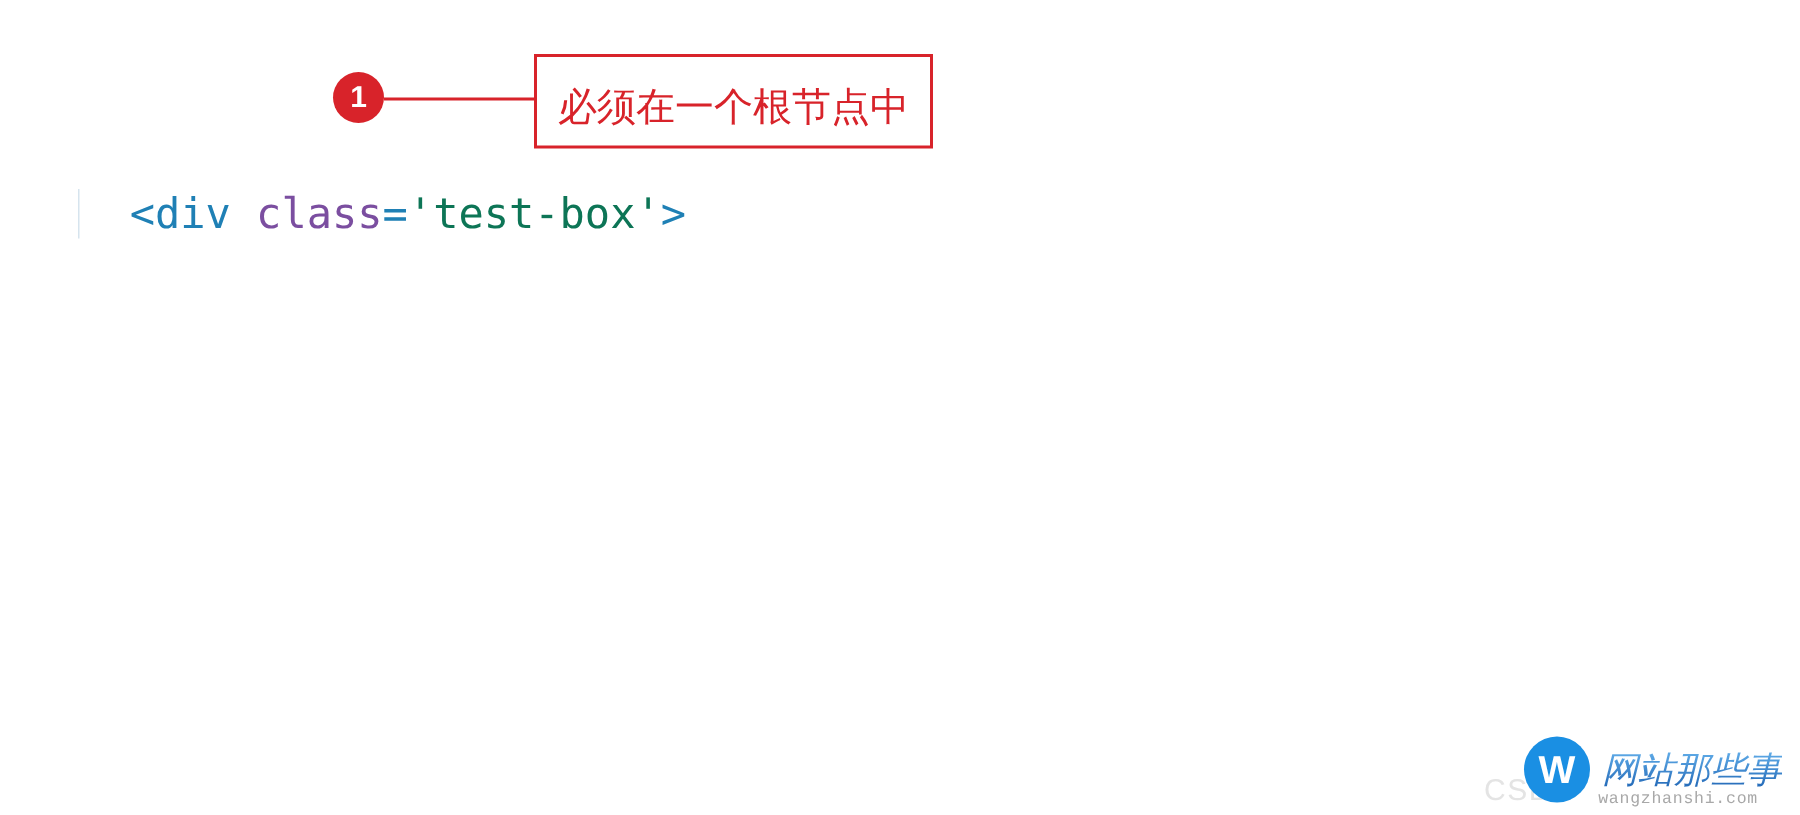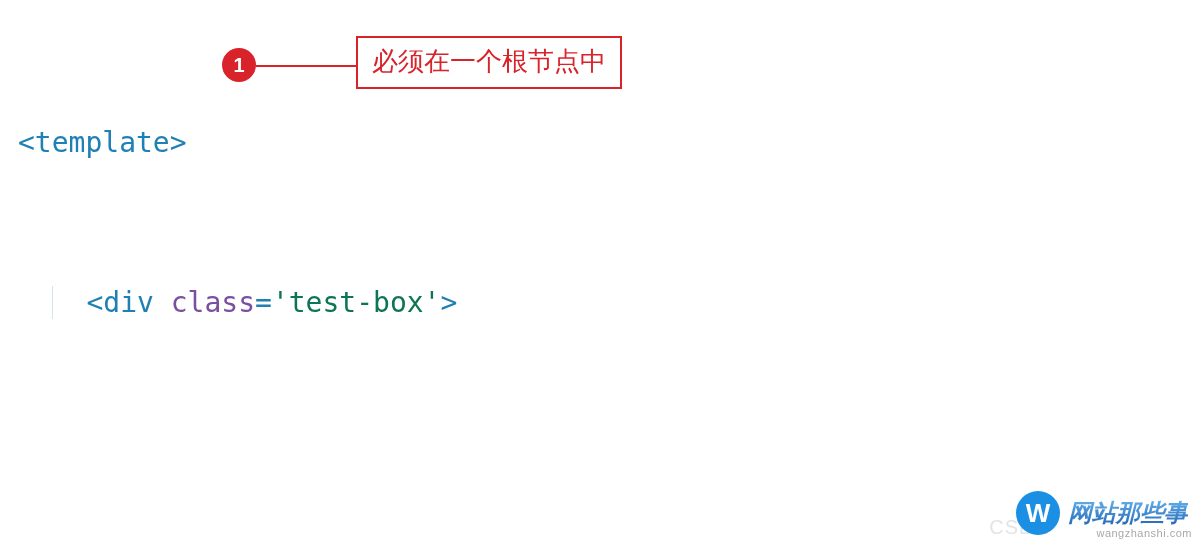--- a/index.html
+++ b/index.html
@@ -48,21 +48,21 @@
     z-index: 4;
   }
   .callout-box {
     position: absolute;
     top: 36px; left: 356px;
     border: 2px solid #d8232a;
     color: #d8232a;
     background: #fff;
     font-family: "PingFang SC","Microsoft YaHei",sans-serif;
     font-size: 26px;
-    padding: 6px 14px 8px 14px;
+    padding: 16px 14px 8px 14px;
     white-space: nowrap;
     z-index: 5;
   }
 
   
   .wm {
     position: absolute;
     right: 12px; bottom: 8px;
     display: flex; align-items: center;
     gap: 8px;
@@ -71,49 +71,48 @@
   .wm-icon {
     width: 44px; height: 44px; border-radius: 50%;
     background: #1a8fe3;
     display: flex; align-items: center; justify-content: center;
   }
   .wm-icon span {
     color: #fff; font-weight: bold; font-size: 26px;
     font-family: Arial, sans-serif;
   }
   .wm-text1 {
-    font-size: 24px; font-weight: bold;
+    font-size: 24px; font-weight: normal;
     background: linear-gradient(#6ab7f0,#1a5fb0);
     -webkit-background-clip: text;
     background-clip: text; color: transparent;
     font-style: italic;
   }
   .wm-sub {
     position: absolute;
-    right: 8px; bottom: 4px;
+    right: 28px; bottom: 4px;
     font-size: 11px; color: #a8a8a8;
     letter-spacing: .5px;
-    font-family: Liberation Sans, sans-serif;
+    font-family: Liberation Mono, monospace;
   }
   .wm-csdn {
     position: absolute;
     right: 150px; bottom: 4px;
     font-size: 20px; color: #e4e4e4;
     font-family: Arial, sans-serif;
     letter-spacing: 1px;
   }
 
   
   .g { color: transparent; border-left: 1px solid #d6e4ee; }
 </style>
 </head>
 <body>
 
 <div class="code-area">
-  <span class="line"><span class="punct">&lt;</span><span class="tagname">template</span><span class="punct">&gt;</span></span>
   <span class="line">  <span class="g">|</span> <span class="punct">&lt;</span><span class="tagname">div</span> <span class="attr">class</span><span class="punct">=</span><span class="string">'</span><span class="string">test-box</span><span class="string">'</span><span class="punct">&gt;</span></span>
   
   
   
   
   
   
 </div>
 
 <div class="badge">

